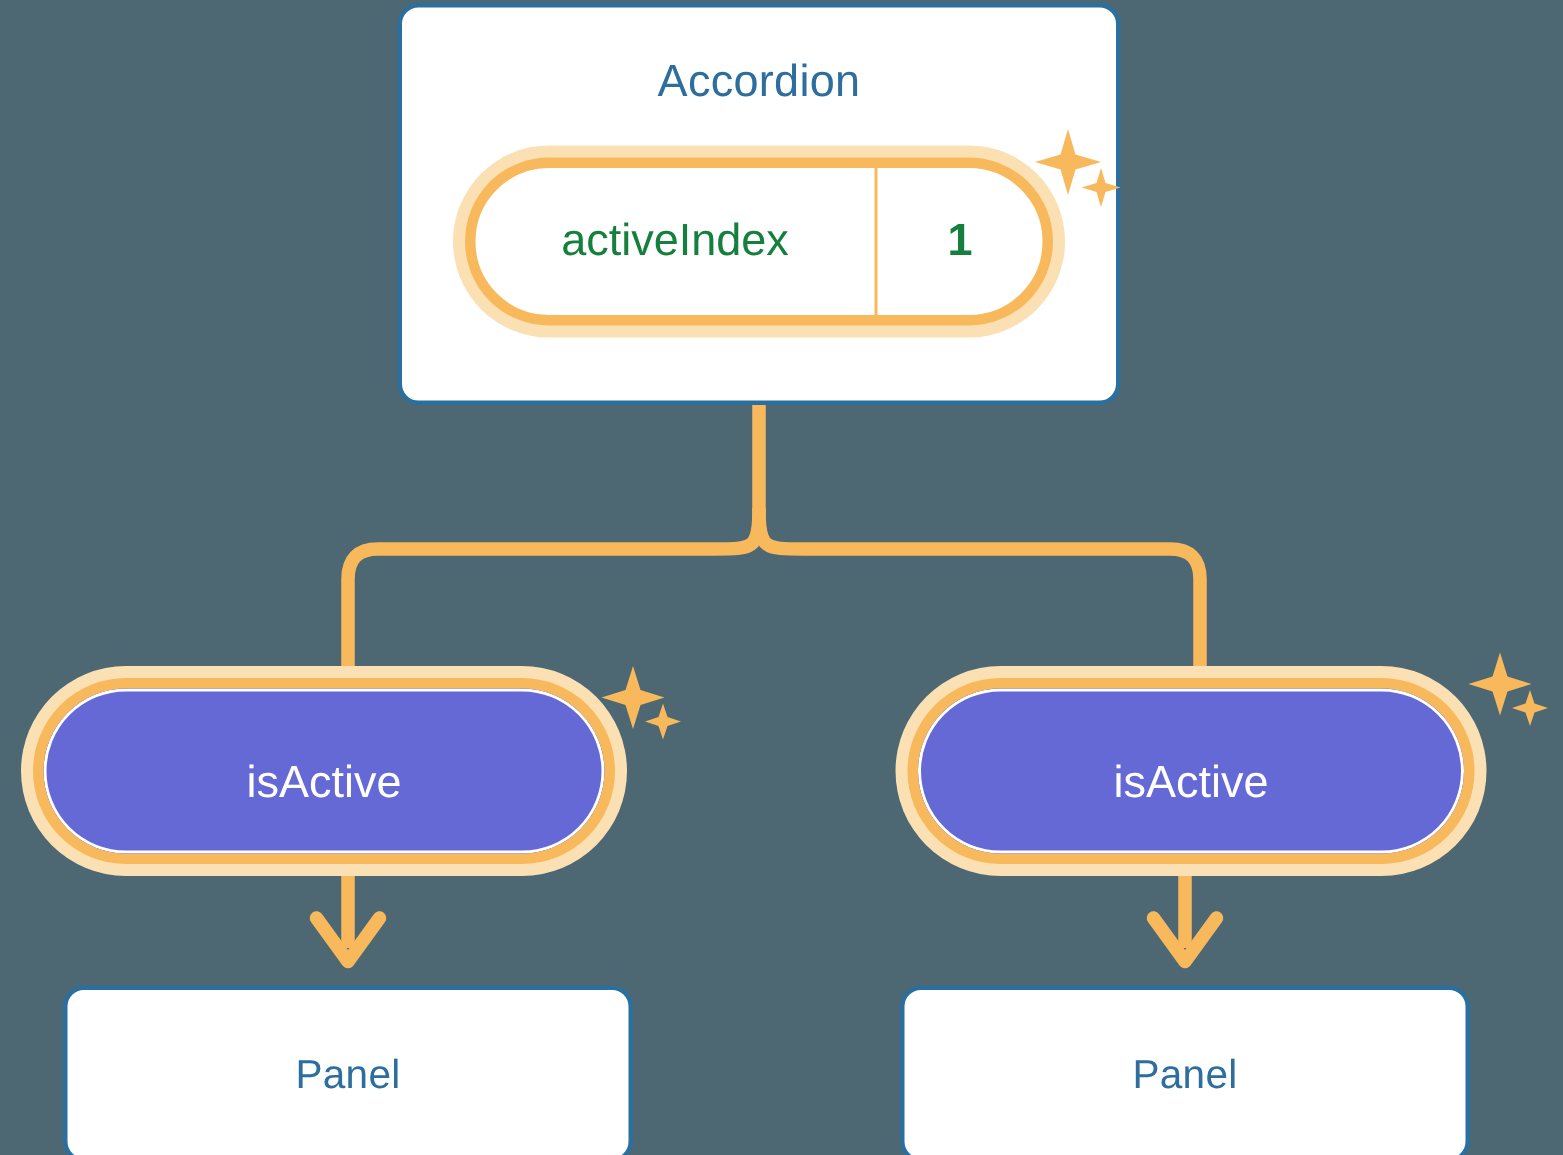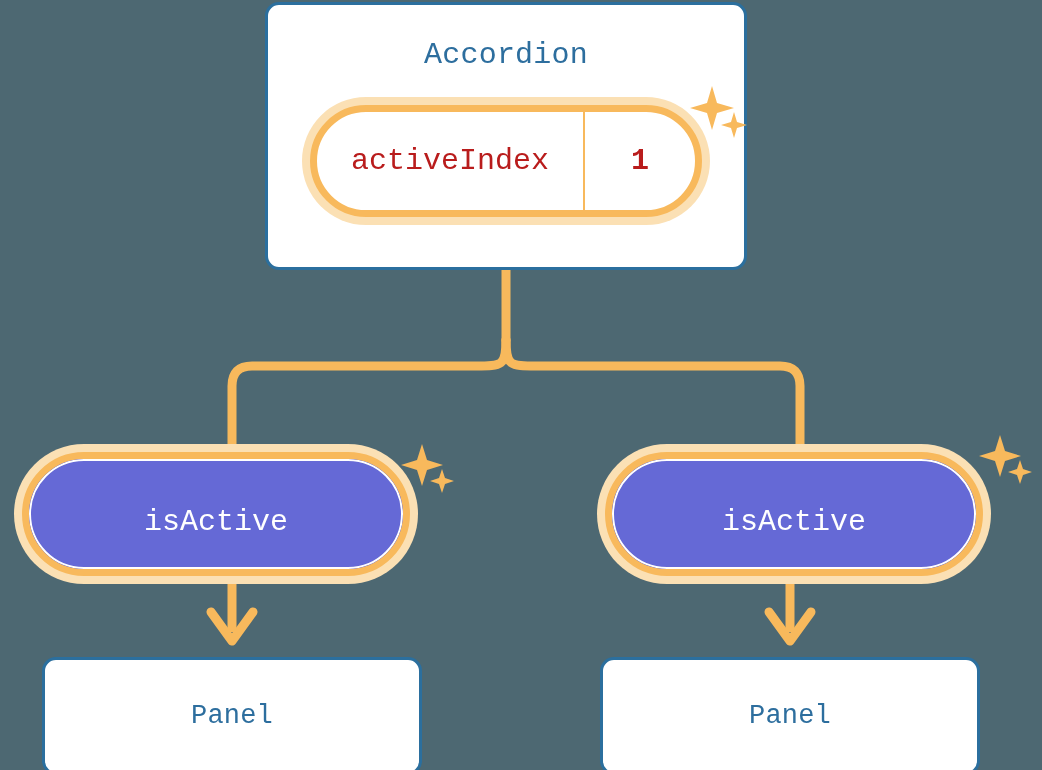--- a/index.html
+++ b/index.html
@@ -14,21 +14,20 @@
     background: #4d6872;
     font-family: "Liberation Sans", "DejaVu Sans", sans-serif;
     position: relative;
   }
 
   #stage {
     position: absolute;
     left: 0; top: 0;
     width: 1028px;
     height: 770px;
-    font-family: Liberation Mono, monospace;
   }
 
   
   #connectors {
     position: absolute;
     left: 0; top: 0;
     width: 1042px;
     height: 770px;
     z-index: 1;
     pointer-events: none;
@@ -94,21 +93,21 @@
     white-space: nowrap;
   }
 
   .pill-key   { font-weight: 400; }
   .pill-value { font-weight: 700; }
 
   
   .pill-white {
     background: #ffffff;
   }
-  .pill-white .pill-seg { color: #b91c1c; }
+  .pill-white .pill-seg { color: #15803d; }
   .pill-white .pill-value { border-left: 2px solid #f8b95c; }
 
   
   .pill-purple {
     background: #6569d6;
     border-color: #f8b95c;
   }
   .pill-purple .pill-seg { color: #ffffff; }
   .pill-purple .pill-value { border-left: 2px solid #ffffff; }
   

